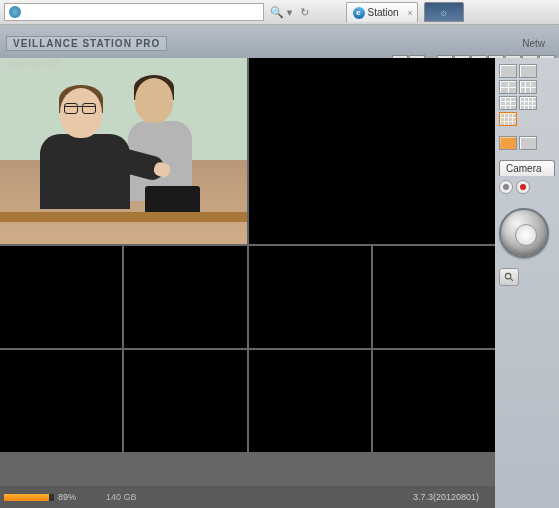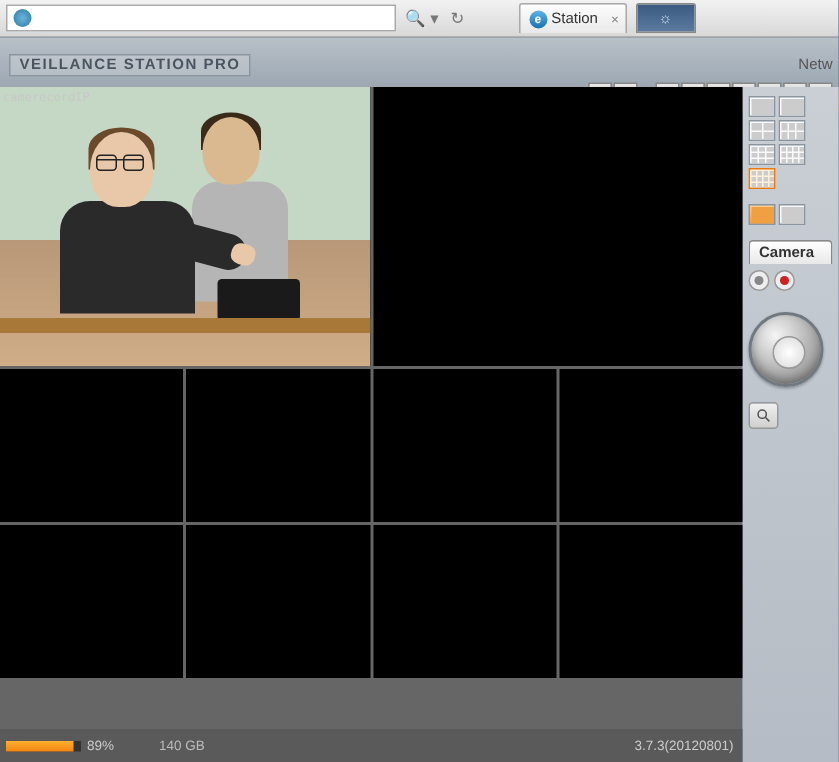--- a/index.html
+++ b/index.html
@@ -12,21 +12,21 @@
 .search-icons { display: flex; align-items: center; color: #777; padding: 0 6px; }
 .tab-bar { display: flex; align-items: center; margin-left: 30px; }
 .tab { background: linear-gradient(#fdfdfd, #e8e8e8); border: 1px solid #aaa; border-bottom: none; height: 20px; padding: 0 18px 0 6px; display: flex; align-items: center; font-size: 10px; border-radius: 2px 2px 0 0; position: relative; color: #333; }
 .tab .ie-icon { width: 12px; height: 12px; margin-right: 3px; border-radius: 50%; background: linear-gradient(#5db5e8, #1a6fb0); display: flex; align-items: center; justify-content: center; color: #fff; font-size: 8px; font-weight: bold; }
 .tab-close { position: absolute; right: 4px; font-size: 9px; color: #888; }
 .partial-tab { width: 40px; height: 20px; background: linear-gradient(#3a5a7f, #5a7a9f); border: 1px solid #888; margin-left: 6px; border-radius: 2px 2px 0 0; display: flex; align-items: center; justify-content: center; }
 
 
 .app-header { height: 36px; background: linear-gradient(#b8c0c8, #9aa5b0); display: flex; align-items: center; padding: 0 6px; position: relative; }
 .logo { font-family: 'Arial Narrow', Arial; font-size: 10px; letter-spacing: 1px; color: #4a5560; font-weight: bold; text-transform: uppercase; border: 1px solid #8a95a0; padding: 1px 6px; background: rgba(255,255,255,0.2); }
-.header-right { position: absolute; right: 4px; color: #555; font-size: 10px; }
+.header-right { position: absolute; right: 14px; color: #555; font-size: 10px; }
 
 
 .orange-bar { height: 13px; background: linear-gradient(#f59a1a, #e87810); position: relative; }
 .rec-badge { position: absolute; right: 8px; top: 1px; width: 16px; height: 10px; background: #333; border-radius: 2px; display: flex; align-items: center; justify-content: center; }
 .rec-badge::before { content: ''; width: 5px; height: 5px; background: #e02020; border-radius: 50%; }
 
 
 .toolbar { position: absolute; top: 30px; right: 4px; display: flex; gap: 2px; }
 .toolbar-group { display: flex; gap: 1px; margin-left: 10px; }
 .tb-btn { width: 16px; height: 12px; background: linear-gradient(#e8e8e8, #c8c8c8); border: 1px solid #888; display: flex; align-items: center; justify-content: center; font-size: 7px; color: #444; cursor: pointer; }
@@ -56,36 +56,36 @@
 .hair2 { width: 40px; height: 25px; background: #3a2a1a; border-radius: 50% 50% 0 0; position: absolute; left: 14px; top: 2px; }
 .body2 { position: absolute; top: 48px; left: 8px; width: 64px; height: 80px; background: #b5b5b5; border-radius: 18px 18px 0 0; }
 .table-edge { position: absolute; bottom: 22px; left: 0; right: 0; height: 10px; background: #a87838; }
 .equipment { position: absolute; bottom: 30px; left: 145px; width: 55px; height: 28px; background: #1a1a1a; border-radius: 3px; }
 
 
 .status { height: 22px; background: #5a5a5a; display: flex; align-items: center; padding: 0 4px; color: #ccc; font-size: 9px; position: relative; }
 .progress { width: 50px; height: 7px; background: #333; margin-right: 4px; position: relative; }
 .progress-fill { height: 100%; background: linear-gradient(#ffb030, #f08510); width: 89%; }
 .gb-label { margin-left: 30px; color: #bbb; } 
-.version { position: absolute; right: 6px; }
+.version { position: absolute; right: 16px; }
 
 
 .side { flex: 1; background: linear-gradient(#cacfd5, #b5bcc5); padding: 6px 4px; overflow: hidden; }
 .layout-btns { display: flex; flex-direction: column; gap: 2px; align-items: flex-start; }
 .layout-row { display: flex; gap: 2px; }
 .lbtn { width: 18px; height: 14px; background: #fafafa; border: 1px solid #8a95a0; cursor: pointer; display: grid; }
 .lbtn.active { border-color: #e87810; background: #fff0dc; }
 .lbtn .g { background: #ccc; margin: 0.5px; }
 .lbtn.g1 { grid-template: 1fr / 1fr; }
 .lbtn.g4 { grid-template: 1fr 1fr / 1fr 1fr; }
 .lbtn.g6 { grid-template: 1fr 1fr / 1fr 1fr 1fr; }
 .lbtn.g9 { grid-template: repeat(3,1fr) / repeat(3,1fr); }
 .lbtn.g12 { grid-template: repeat(3,1fr) / repeat(4,1fr); }
 .lbtn.special { background: linear-gradient(#ffd090, #f0a040); }
-.cam-tab { margin-top: 10px; background: linear-gradient(#fff, #e8e8e8); border: 1px solid #888; border-bottom: none; padding: 2px 6px; font-size: 10px; font-weight: bold; color: #333; border-radius: 3px 3px 0 0; }
+.cam-tab { margin-top: 10px; background: linear-gradient(#fff, #e8e8e8); border: 1px solid #888; border-bottom: none; padding: 2px 6px; font-size: 10px; font-weight: normal; color: #333; border-radius: 3px 3px 0 0; }
 .rec-ctrl { margin-top: 4px; display: flex; gap: 3px; }
 .rec-btn { width: 14px; height: 14px; border: 1px solid #999; border-radius: 50%; background: #eee; display: flex; align-items: center; justify-content: center; cursor: pointer; }
 .rec-btn.red::after { content: ''; width: 6px; height: 6px; background: #d02020; border-radius: 50%; }
 .rec-btn.gray::after { content: ''; width: 6px; height: 6px; background: #888; border-radius: 50%; }
 .jog { margin-top: 14px; width: 50px; height: 50px; border-radius: 50%; background: radial-gradient(circle at 35% 30%, #f5f5f5, #b0b0b0 55%, #888 100%); border: 2px solid #707880; position: relative; box-shadow: inset 0 -3px 6px rgba(0,0,0,0.3), 0 1px 2px rgba(0,0,0,0.3); }
 .jog-inner { position: absolute; top: 14px; left: 14px; width: 22px; height: 22px; border-radius: 50%; background: radial-gradient(#fff, #d8d8d8); border: 1px solid #999; }
 .zoom-btn { margin-top: 10px; width: 20px; height: 18px; background: linear-gradient(#f0f0f0, #d0d0d0); border: 1px solid #999; border-radius: 3px; display: flex; align-items: center; justify-content: center; cursor: pointer; }
 .zoom-btn svg { width: 11px; height: 11px; }
 </style>
 </head>

